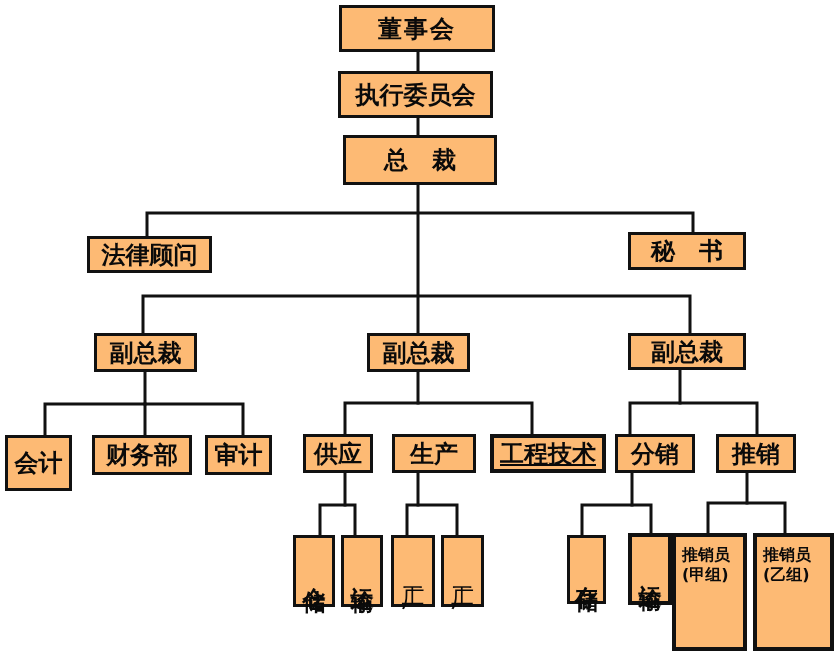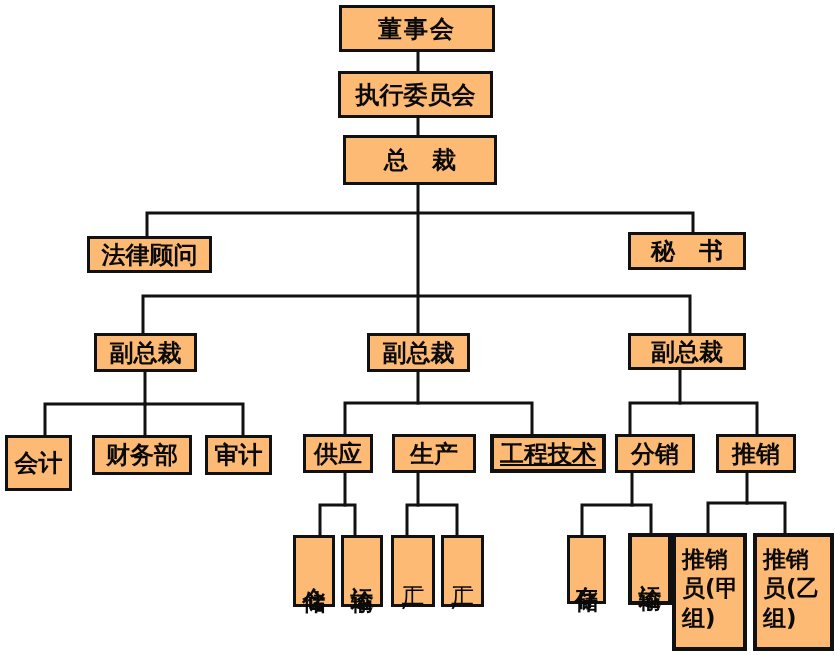--- a/index.html
+++ b/index.html
@@ -7,21 +7,21 @@
          font-family: "DejaVu Sans", sans-serif; color: #0a0a0a; }
   #chart { position: absolute; left: 0; top: 0; width: 836px; height: 655px; }
   .node { position: absolute; box-sizing: border-box; border: 3px solid #111;
           background: #fdba74; display: flex; align-items: center; justify-content: center;
           font-weight: bold; font-size: 24px; line-height: 1; white-space: nowrap;
           letter-spacing: 0px; }
   .node.wide-space { letter-spacing: 2px; }
   .node.vertical { writing-mode: vertical-rl; text-orientation: upright;
                    font-size: 23px; letter-spacing: 3px; }
   .node.multi { white-space: normal; text-align: left; justify-content: flex-start;
-                align-items: flex-start; padding: 8px 4px 0 6px; font-size: 23px;
+                align-items: flex-start; padding: 8px 4px 0 6px; font-size: 16px;
                 line-height: 1.28; word-break: break-all; }
   .node.thick { border-width: 4px; }
   svg#lines { position: absolute; left: 0; top: 0; }
 </style>
 </head>
 <body>
 
 <div id="chart">
   <svg id="lines" width="836" height="655">
     <g stroke="#111" stroke-width="3" fill="none" stroke-linecap="square">

